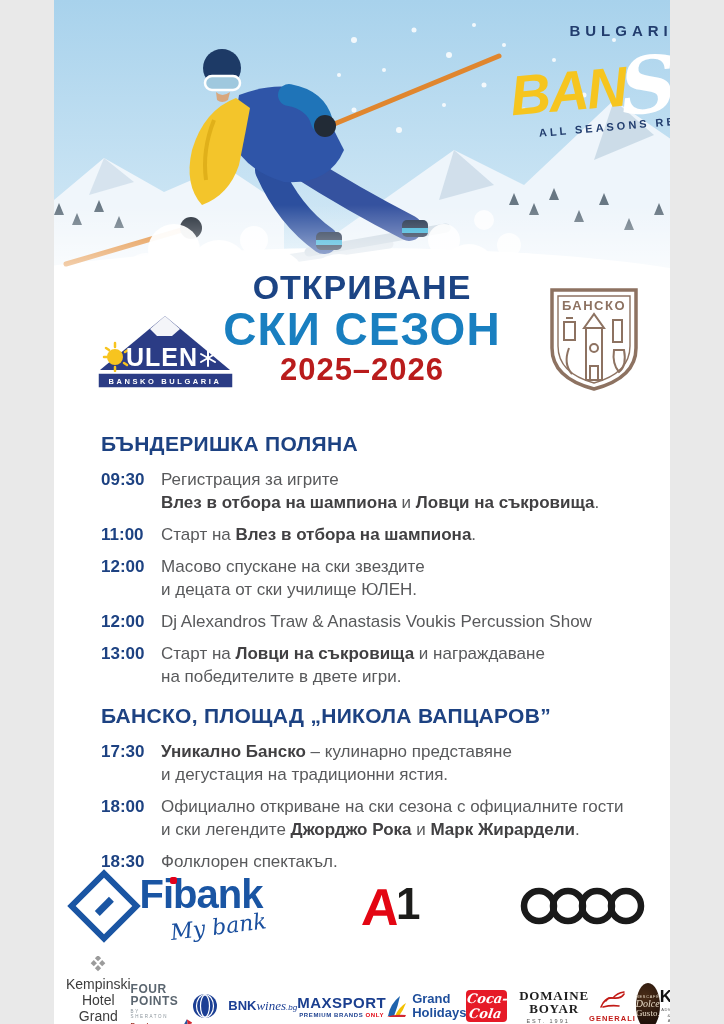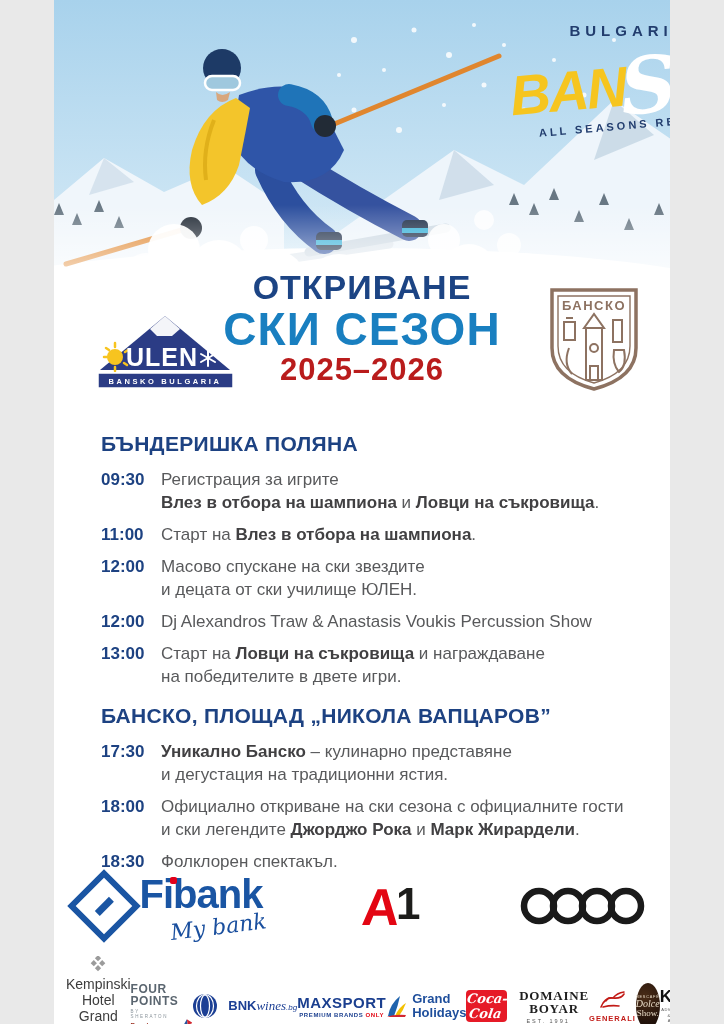--- a/index.html
+++ b/index.html
@@ -428,21 +428,21 @@
           <path d="M6,18 Q14,16 22,17"></path>
           <path d="M9,12 q2,-4 6,-3"></path>
         </g>
       </svg>
       <div class="gen-name">GENERALI</div>
     </div>
 
     <div class="sp dolce">
       <div class="dolce-brand">NESCAFÉ</div>
       <div class="dolce-l1">Dolce</div>
-      <div class="dolce-l2">Show.</div>
+      <div class="dolce-l2">Gusto.</div>
     </div>
 
     <div class="sp">
       <div class="kiwi-name">KIWI</div>
       <div class="kiwi-sub">
         <div>ADVERTISING &amp; MEDIA</div>
         <div>AGENCY</div>
       </div>
     </div>
 

